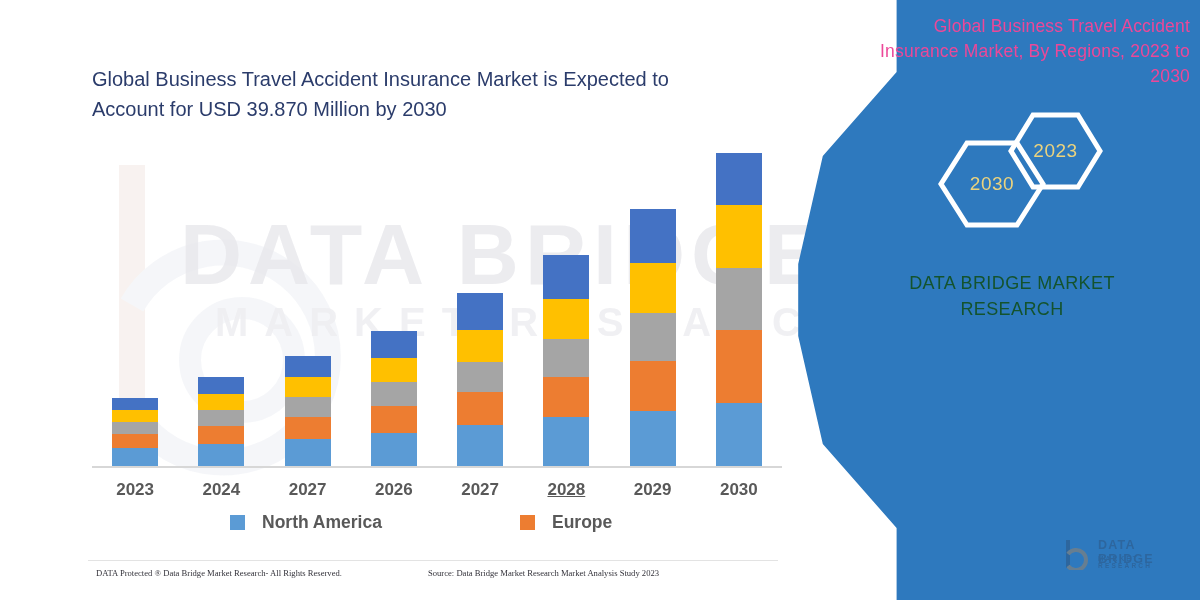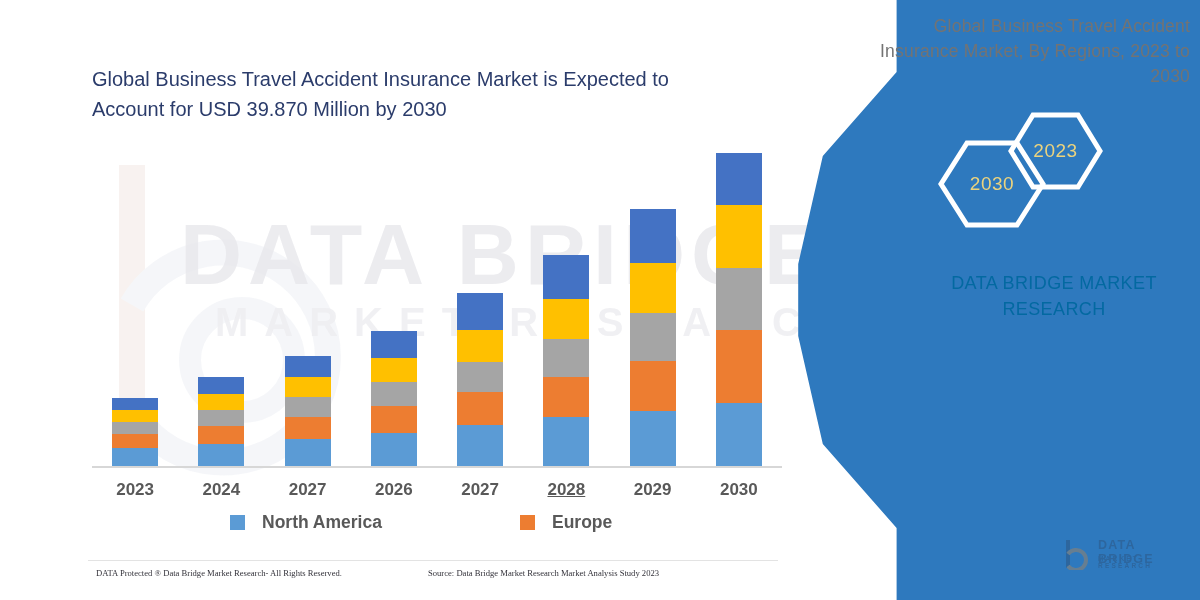--- a/index.html
+++ b/index.html
@@ -11,36 +11,36 @@
   .canvas{position:relative;width:1200px;height:600px;background:#fff;overflow:hidden;}
 
   
   .right-panel{
     position:absolute;left:790px;top:0;width:410px;height:600px;
     background:#2E79BE;
     clip-path:polygon(26% 0%, 100% 0%, 100% 100%, 26% 100%, 26% 88%, 8% 74%, 2% 56%, 2% 44%, 8% 26%, 26% 12%);
   }
   .panel-title{
     position:absolute;left:860px;top:14px;width:330px;
-    text-align:right;color:#737373;font-size:17.5px;line-height:25px;
+    text-align:right;color:#ec4899;font-size:17.5px;line-height:25px;
     letter-spacing:.2px;
   }
   .hexwrap{position:absolute;left:930px;top:112px;width:180px;height:110px;}
   .hex{
     position:absolute;
     display:flex;align-items:center;justify-content:center;
     color:#EBD37E;font-size:19px;letter-spacing:.5px;
   }
   .hex svg{position:absolute;left:0;top:0;}
   .hex span{position:relative;z-index:2;}
   .hex-2023{left:78px;top:0px;width:95px;height:78px;}
   .hex-2030{left:8px;top:28px;width:108px;height:88px;}
   .brand-line{
-    position:absolute;left:909px;top:270px;width:290px;
-    text-align:center;color:#0369a1;font-size:18px;line-height:26px;
+    position:absolute;left:867px;top:270px;width:290px;
+    text-align:center;color:#14532d;font-size:18px;line-height:26px;
     letter-spacing:.4px;
   }
   
   .panel-logo{position:absolute;left:1062px;top:536px;width:130px;height:40px;opacity:.30;}
   .panel-logo .bmark{
     position:absolute;left:0;top:2px;width:30px;height:32px;
   }
   .panel-logo .ltext{
     position:absolute;left:36px;top:2px;color:#2b3c57;font-size:12.5px;
     letter-spacing:1.2px;font-weight:bold;

